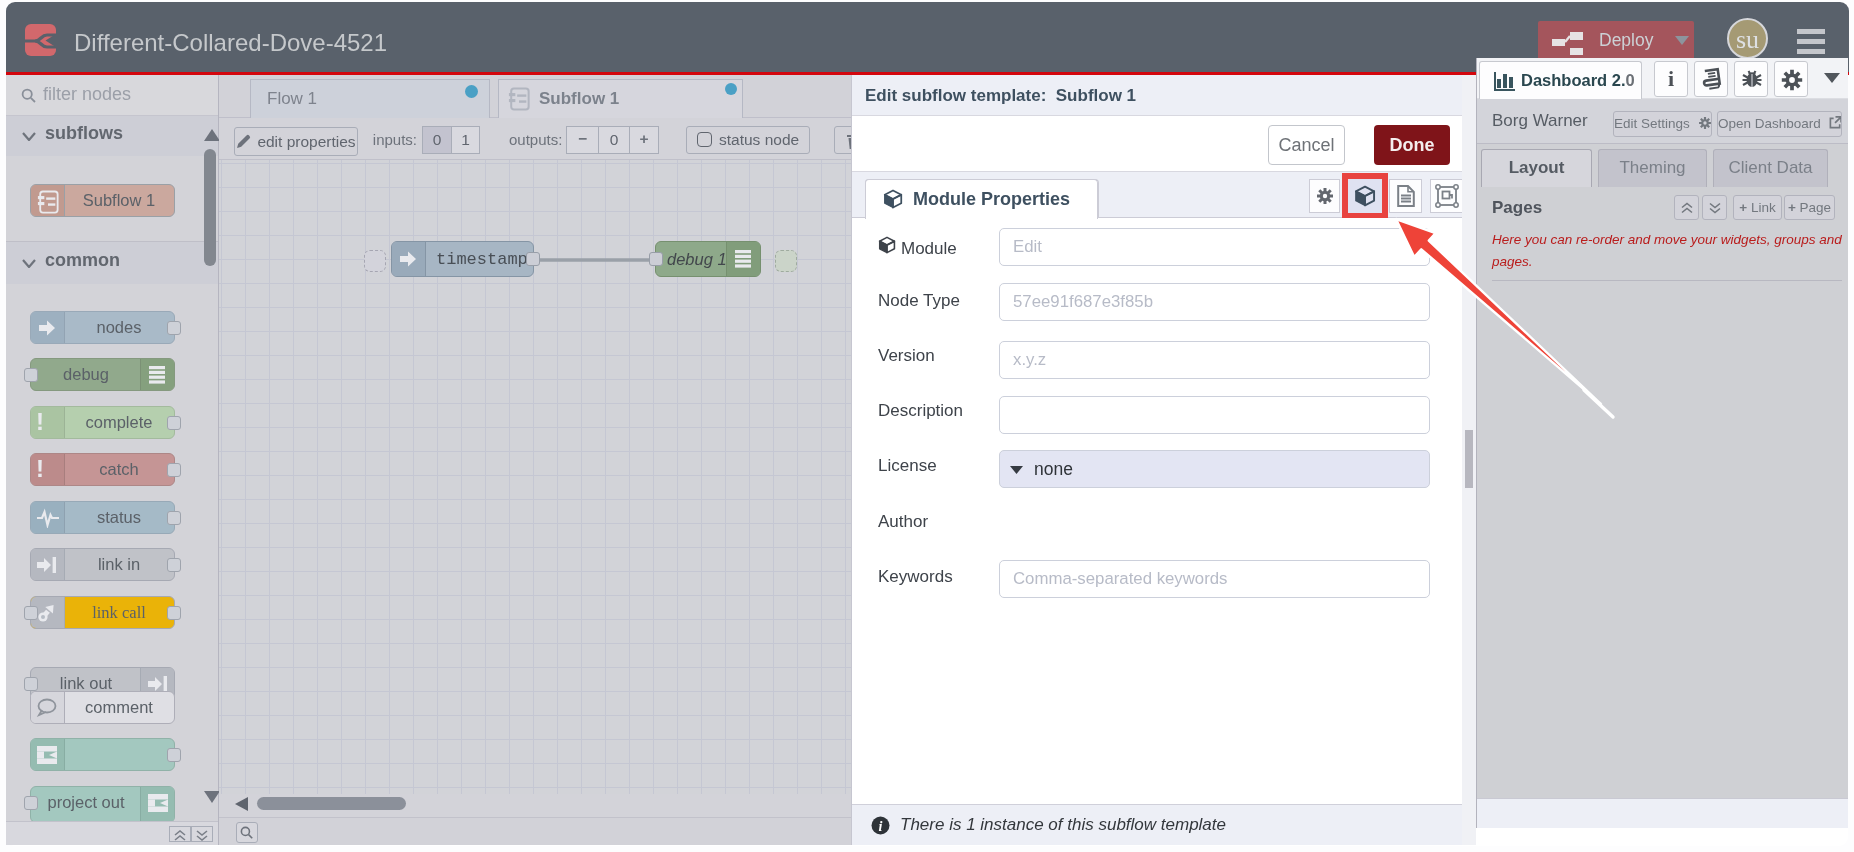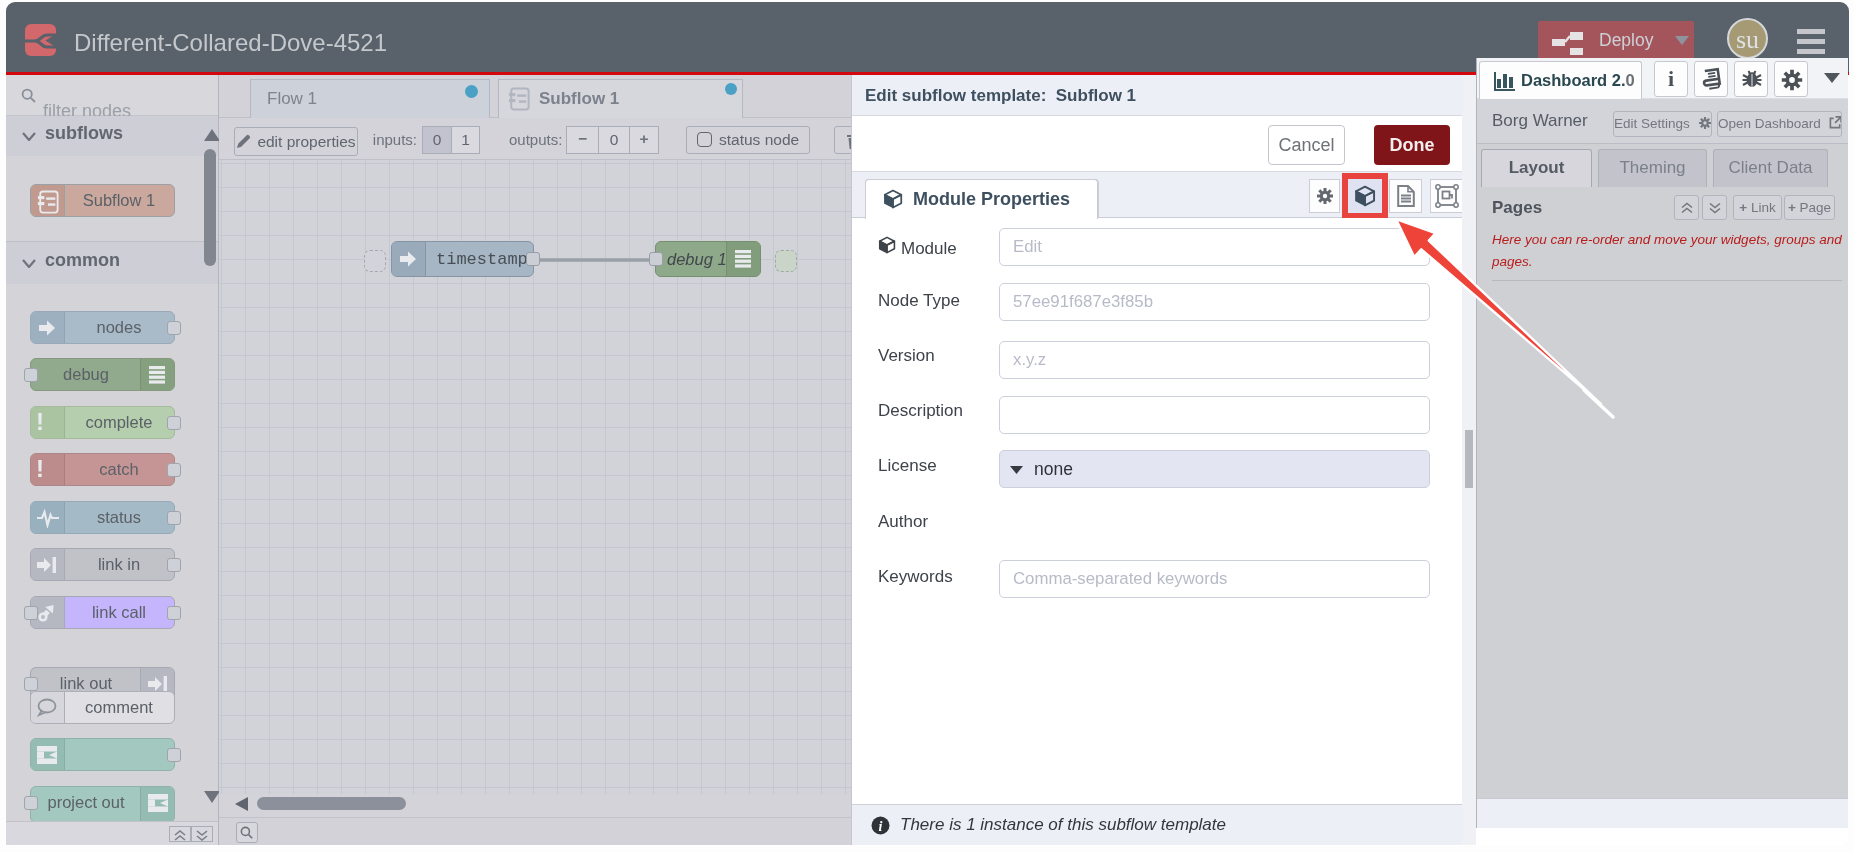--- a/index.html
+++ b/index.html
@@ -65,21 +65,21 @@
 <div class="abs" style="left:1797px;top:29px;width:28px;height:5px;background:#c4c6cb;"></div>
 <div class="abs" style="left:1797px;top:39px;width:28px;height:5px;background:#c4c6cb;"></div>
 <div class="abs" style="left:1797px;top:49px;width:28px;height:5px;background:#c4c6cb;"></div>
 
 <div class="abs" style="left:6px;top:75px;width:213px;height:770px;background:#d3d3d8;border-right:1px solid #b5b5c0;box-sizing:border-box;">
   <div class="abs" style="left:0;top:0;width:100%;height:41px;background:#d8d8dc;border-bottom:1px solid #c5c5ce;box-sizing:border-box;">
     <svg width="16" height="16" viewBox="0 0 16 16" style="position:absolute;left:15px;top:13px;">
       <circle cx="6.2" cy="6.2" r="4.6" fill="none" stroke="#898f99" stroke-width="1.8"></circle>
       <path d="M9.8 9.8 L14 14" stroke="#898f99" stroke-width="1.8"></path>
     </svg>
-    <span style="position:absolute;left:37px;top:9px;font-size:18px;color:#9b9fa8;margin-top:17px;">filter nodes</span>
+    <span style="position:absolute;left:37px;top:9px;font-size:18px;color:#9b9fa8;">filter nodes</span>
   </div>
   <div class="abs" style="left:0;top:41px;width:100%;height:40px;background:#cdced6;">
     <svg width="14" height="9" viewBox="0 0 14 9" style="position:absolute;left:16px;top:16px;">
       <path d="M1 1 L7 8 L13 1" stroke="#6e737c" stroke-width="2.2" fill="none"></path>
     </svg>
     <span style="position:absolute;left:39px;top:7px;font-size:18px;font-weight:bold;color:#62676f;">subflows</span>
   </div>
   <div class="abs" style="left:0;top:166px;width:100%;height:43px;background:#cdced6;border-top:1px solid #bfbfc8;box-sizing:border-box;">
     <svg width="14" height="9" viewBox="0 0 14 9" style="position:absolute;left:16px;top:17px;">
       <path d="M1 1 L7 8 L13 1" stroke="#6e737c" stroke-width="2.2" fill="none"></path>
@@ -149,21 +149,21 @@
 <div class="pn" style="top:473px;background:#c0c2c8;border-color:#a6a9b3;">
         <div class="pni" style="left:0;border-right:1px solid #a6abb4;background:#b5b8c0;border-radius:5px 0 0 5px;">
           <svg width="20" height="16" viewBox="0 0 20 16" style="position:absolute;left:5px;top:8px;">
             <path d="M1 5 h7 V1 L15 8 L8 15 V11 H1 Z" fill="#e9eaee"></path>
             <rect x="16.6" y="0" width="3.4" height="16" fill="#e9eaee"></rect>
           </svg>
         </div>
         <div class="lbl" style="left:33px;width:110px;">link in</div>
         <i class="pp ppr"></i>
       </div>
-<div class="pn" style="top:521px;background:#c4b5fd;border-color:#a6a9b3;">
+<div class="pn" style="top:521px;background:#eab308;border-color:#a6a9b3;font-family:Liberation Serif, serif;">
         <div class="pni" style="left:0;border-right:1px solid #a6abb4;background:#b5b8c0;border-radius:5px 0 0 5px;">
           <svg width="22" height="20" viewBox="0 0 22 20" style="position:absolute;left:5px;top:6px;">
             <g fill="#e9eaee">
               <path d="M10 8 L15 1 L20 8 Z" transform="rotate(40 15 5)"></path>
               <rect x="7" y="7" width="5" height="8" transform="rotate(40 9 11)"></rect>
               <circle cx="7" cy="14" r="4.6"></circle>
               <circle cx="7" cy="14" r="2" fill="#b6bcc5"></circle>
             </g>
           </svg>
         </div>

